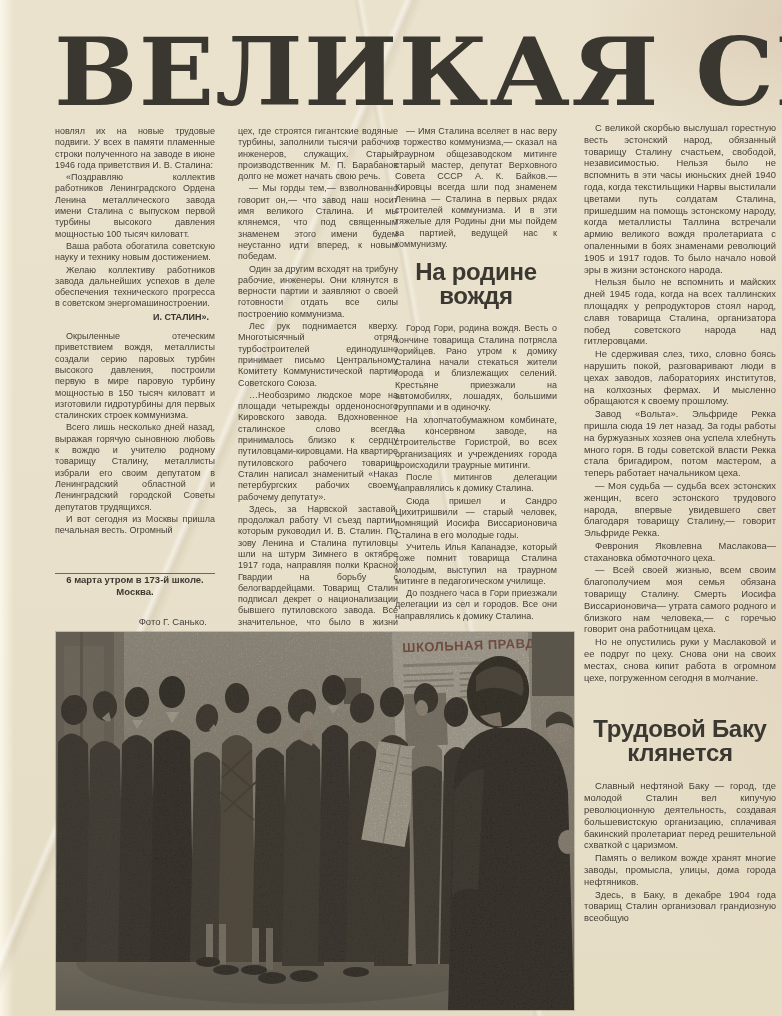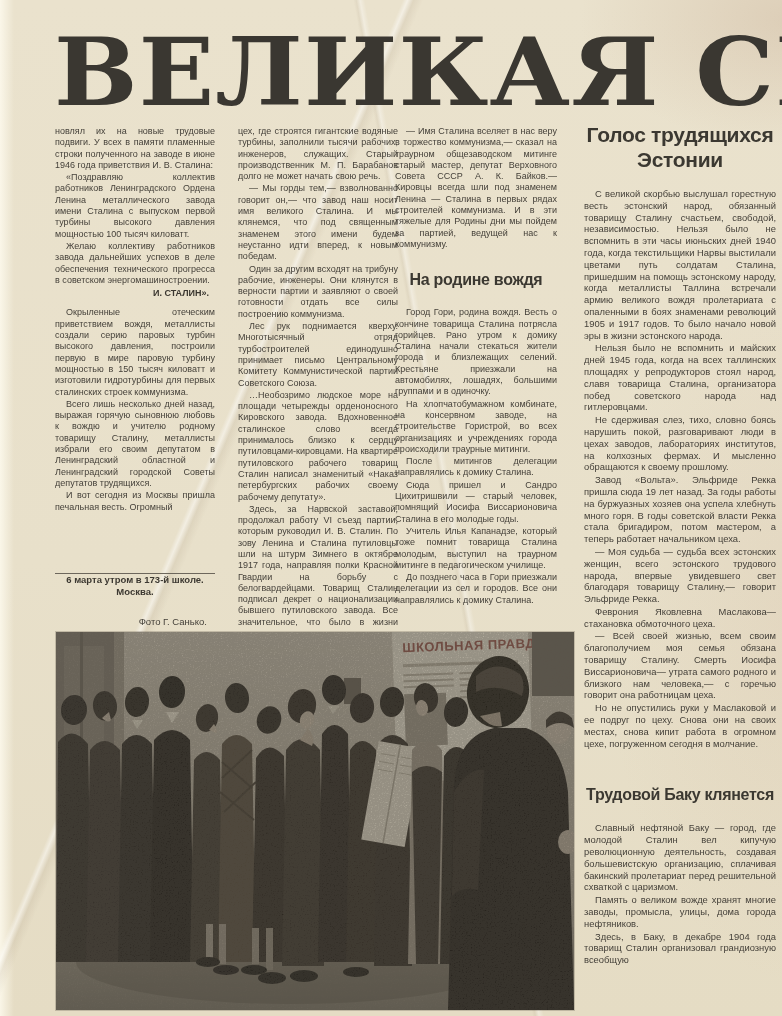--- a/index.html
+++ b/index.html
@@ -28,21 +28,21 @@
   .col1-text{height:438px;overflow:hidden;}
   .col2{left:238px;width:160px;height:500px;overflow:hidden;}
   .col3{left:395px;width:162px;height:506px;overflow:hidden;}
   .col4{left:584px;top:122px;width:192px;height:888px;overflow:hidden;font-size:9.4px;line-height:11.8px;}
   .sig{text-align:right;font-weight:bold;text-indent:0 !important;padding-right:6px;margin-top:2px !important;margin-bottom:8px !important;color:#3a362f;}
   .sec-head{
     font-weight:bold;text-align:center;color:#3b3831;text-indent:0;
     letter-spacing:-0.3px;
   }
   .head-lg{font-size:21px;line-height:25px;margin:2px 0 16px 0;}
-  .head-md{font-size:16px;line-height:24px;margin:18px 0 15px 0;}
+  .head-md{font-size:24px;line-height:24px;margin:10px 0 15px 0;}
   .caption-block{
     position:absolute;left:0;right:0;bottom:4px;
     border-top:1px solid #6d675c;
     font-size:9.5px;line-height:12px;
   }
   .caption-line{font-weight:bold;text-align:center;color:#3d3932;}
   .caption-credit{text-align:right;padding-right:8px;margin-top:18px;color:#45413a;}
   .photo{
     position:absolute;left:56px;top:632px;width:518px;height:378px;
     box-shadow:0 0 0 1px rgba(80,72,60,0.25);
@@ -54,20 +54,21 @@
 <body>
 
 <div class="page">
 
   <div class="headline">ВЕЛИКАЯ СКО</div>
 
   <div class="col col1">
     <div class="col1-text">
       <p class="noindent">новлял их на новые трудовые подвиги. У всех в памяти пламенные строки полученного на заводе в июне 1946 года приветствия И. В. Сталина:</p>
       <p>«Поздравляю коллектив работников Ленинградского Ордена Ленина металлического завода имени Сталина с выпуском первой турбины высокого давления мощностью 100 тысяч киловатт.</p>
+      <p>Ваша работа обогатила советскую науку и технику новым достижением.</p>
       <p>Желаю коллективу работников завода дальнейших успехов в деле обеспечения технического прогресса в советском энергомашиностроении.</p>
       <p class="sig">И. СТАЛИН».</p>
       <p>Окрыленные отеческим приветствием вождя, металлисты создали серию паровых турбин высокого давления, построили первую в мире паровую турбину мощностью в 150 тысяч киловатт и изготовили гидротурбины для первых сталинских строек коммунизма.</p>
       <p>Всего лишь несколько дней назад, выражая горячую сыновнюю любовь к вождю и учителю родному товарищу Сталину, металлисты избрали его своим депутатом в Ленинградский областной и Ленинградский городской Советы депутатов трудящихся.</p>
       <p>И вот сегодня из Москвы пришла печальная весть. Огромный</p>
     </div>
     <div class="caption-block">
       <div class="caption-line">6 марта утром в 173-й школе.</div>
       <div class="caption-line">Москва.</div>
       <div class="caption-credit">Фото Г. Санько.</div>
@@ -88,21 +89,20 @@
     <div class="sec-head head-md">На родине вождя</div>
     <p>Город Гори, родина вождя. Весть о кончине товарища Сталина потрясла горийцев. Рано утром к домику Сталина начали стекаться жители города и близлежащих селений. Крестьяне приезжали на автомобилях, лошадях, большими группами и в одиночку.</p>
     <p>На хлопчатобумажном комбинате, на консервном заводе, на строительстве Гористрой, во всех организациях и учреждениях города происходили траурные митинги.</p>
     <p>После митингов делегации направлялись к домику Сталина.</p>
     <p>Сюда пришел и Сандро Цихитришвили — старый человек, помнящий Иосифа Виссарионовича Сталина в его молодые годы.</p>
     <p>Учитель Илья Капанадзе, который тоже помнит товарища Сталина молодым, выступил на траурном митинге в педагогическом училище.</p>
     <p>До позднего часа в Гори приезжали делегации из сел и городов. Все они направлялись к домику Сталина.</p>
   </div>
 
   <div class="col col4">
-    <div class="sec-head head-lg" style="margin-top:0;">Голос трудящихся Эстонии</div>
     <p>С великой скорбью выслушал горестную весть эстонский народ, обязанный товарищу Сталину счастьем, свободой, независимостью. Нельзя было не вспомнить в эти часы июньских дней 1940 года, когда текстильщики Нарвы выстилали цветами путь солдатам Сталина, пришедшим на помощь эстонскому народу, когда металлисты Таллина встречали армию великого вождя пролетариата с опаленными в боях знаменами революций 1905 и 1917 годов. То было начало новой эры в жизни эстонского народа.</p>
     <p>Нельзя было не вспомнить и майских дней 1945 года, когда на всех таллинских площадях у репродукторов стоял народ, славя товарища Сталина, организатора побед советского народа над гитлеровцами.</p>
     <p>Не сдерживая слез, тихо, словно боясь нарушить покой, разговаривают люди в цехах заводов, лабораториях институтов, на колхозных фермах. И мысленно обращаются к своему прошлому.</p>
     <p>Завод «Вольта». Эльфриде Рекка пришла сюда 19 лет назад. За годы работы на буржуазных хозяев она успела хлебнуть много горя. В годы советской власти Рекка стала бригадиром, потом мастером, а теперь работает начальником цеха.</p>
     <p>— Моя судьба — судьба всех эстонских женщин, всего эстонского трудового народа, впервые увидевшего свет благодаря товарищу Сталину,— говорит Эльфриде Рекка.</p>
     <p>Феврония Яковлевна Маслакова—стахановка обмоточного цеха.</p>
     <p>— Всей своей жизнью, всем своим благополучием моя семья обязана товарищу Сталину. Смерть Иосифа Виссарионовича— утрата самого родного и близкого нам человека,— с горечью говорит она работницам цеха.</p>
     <p>Но не опустились руки у Маслаковой и ее подруг по цеху. Снова они на своих местах, снова кипит работа в огромном цехе, погруженном сегодня в молчание.</p>
     <div class="sec-head head-md" style="margin-top:34px;">Трудовой Баку клянется</div>
     <p>Славный нефтяной Баку — город, где молодой Сталин вел кипучую революционную деятельность, создавая большевистскую организацию, сплачивая бакинский пролетариат перед решительной схваткой с царизмом.</p>

